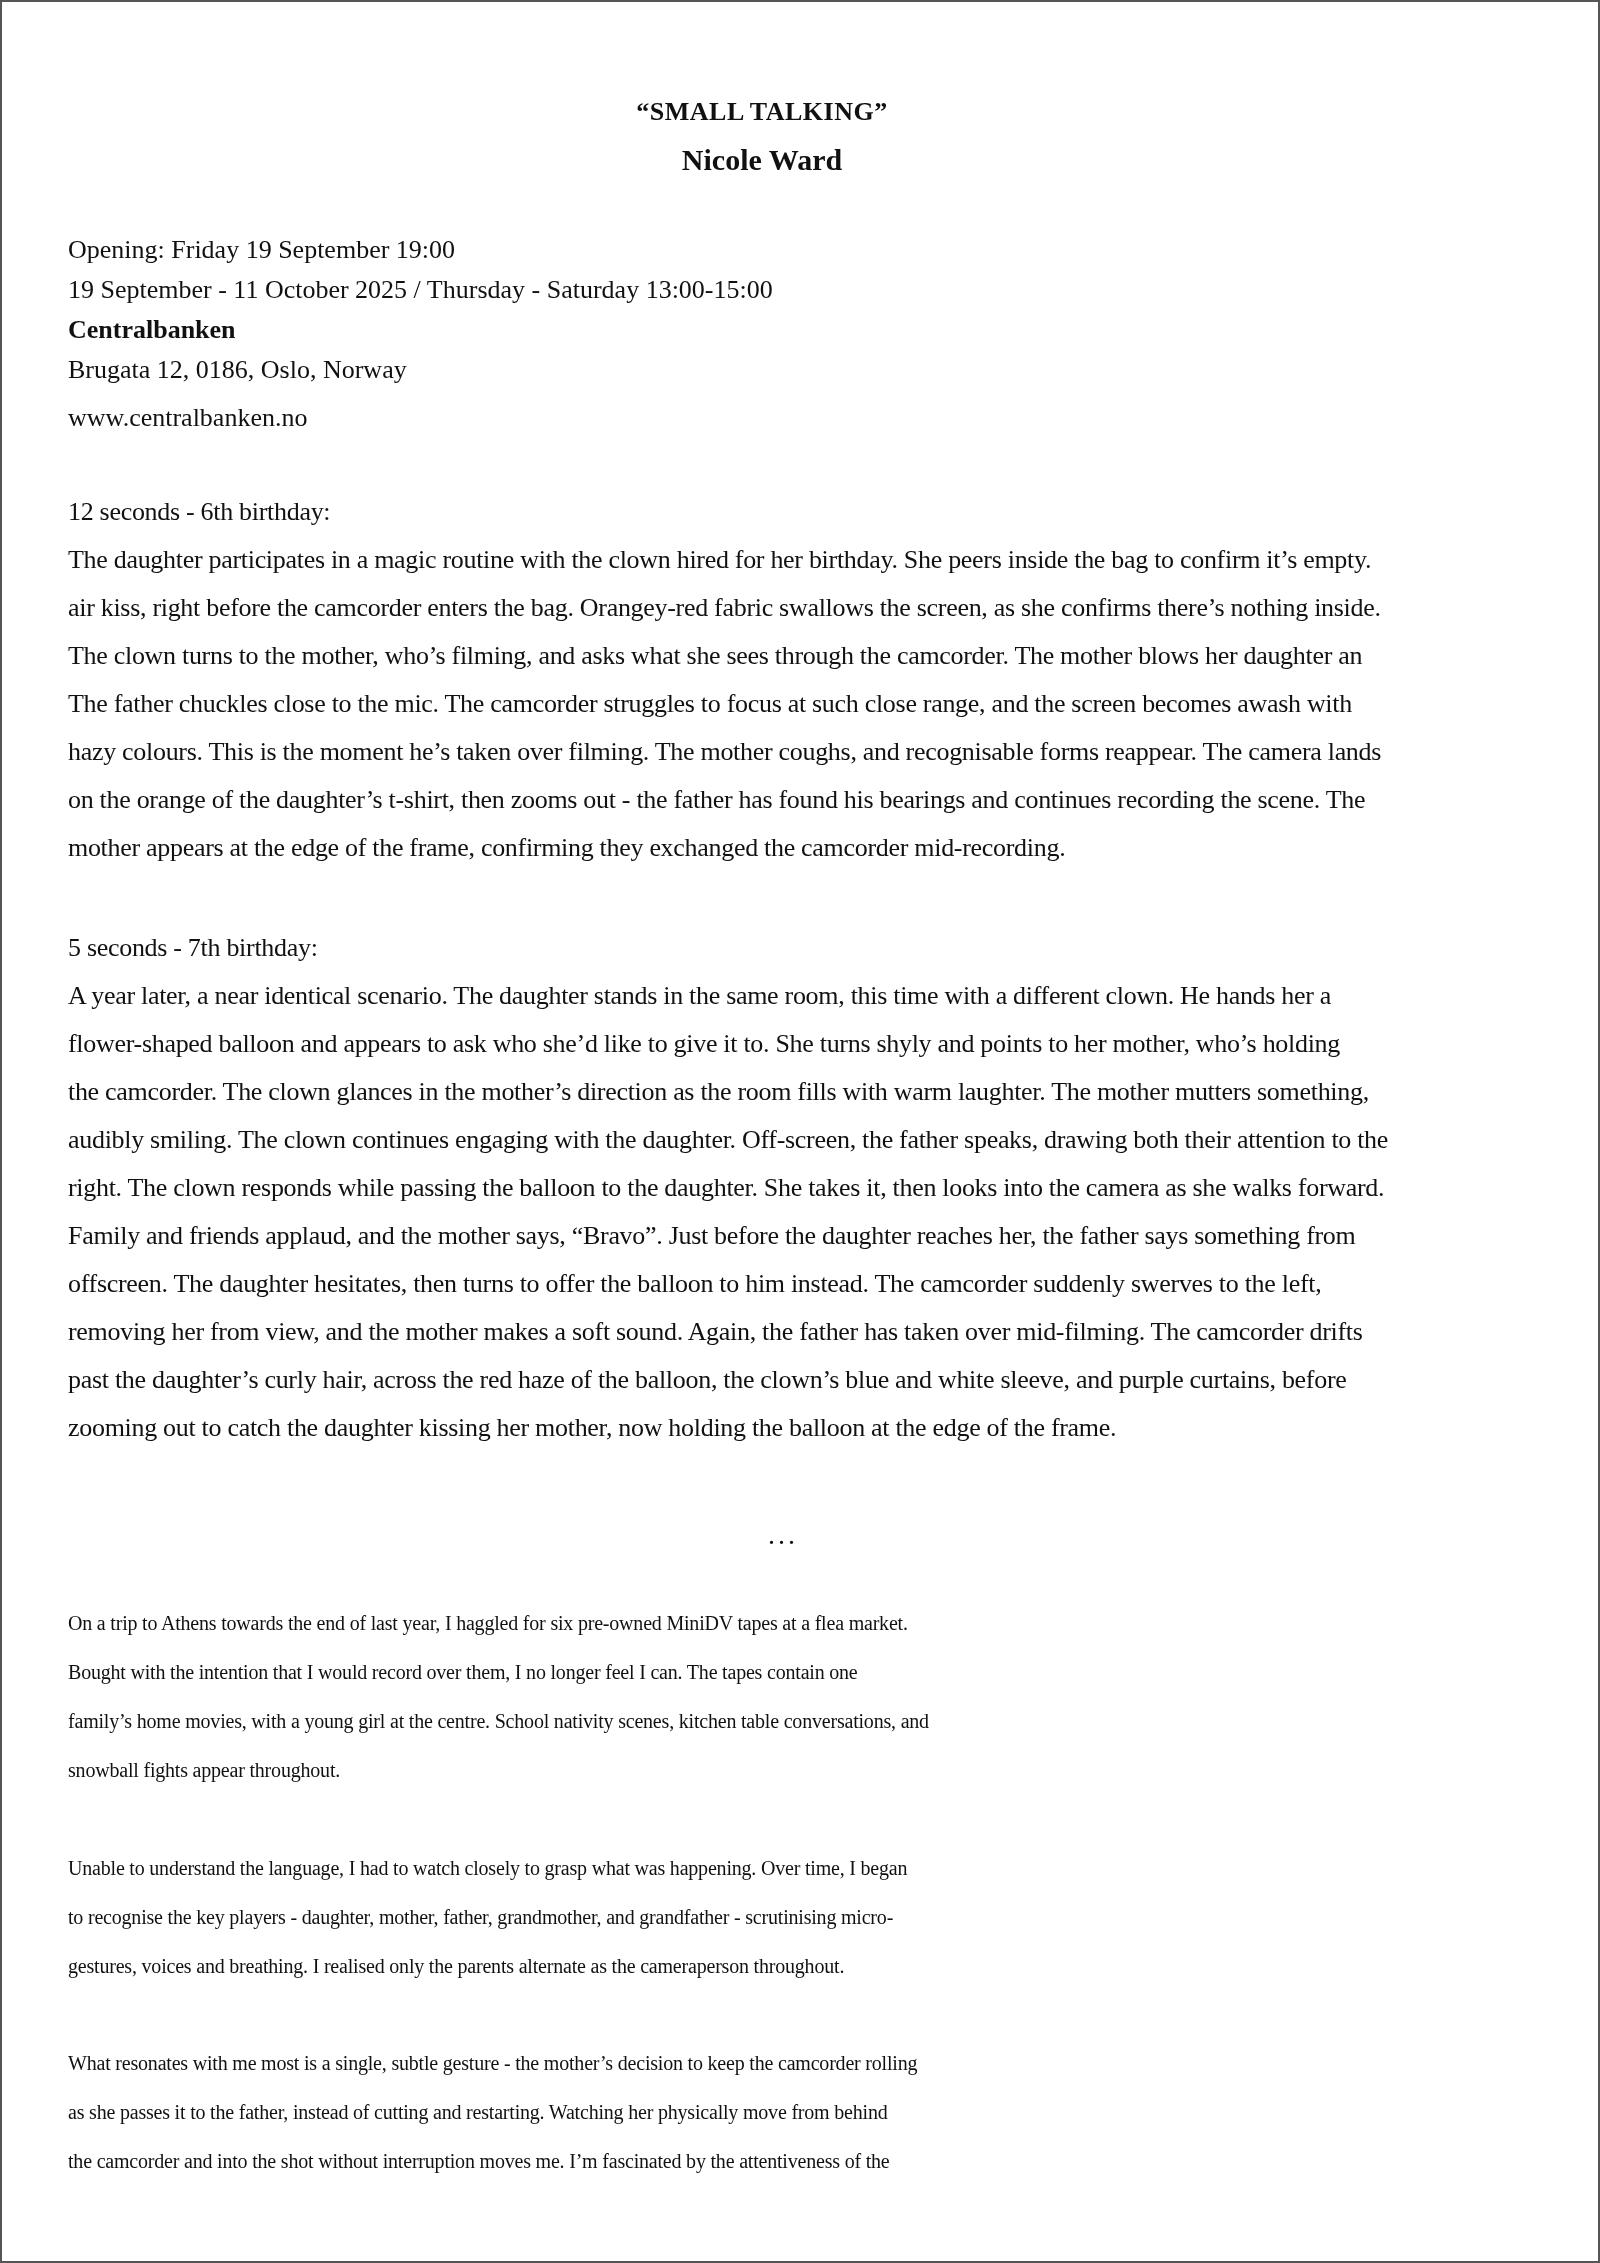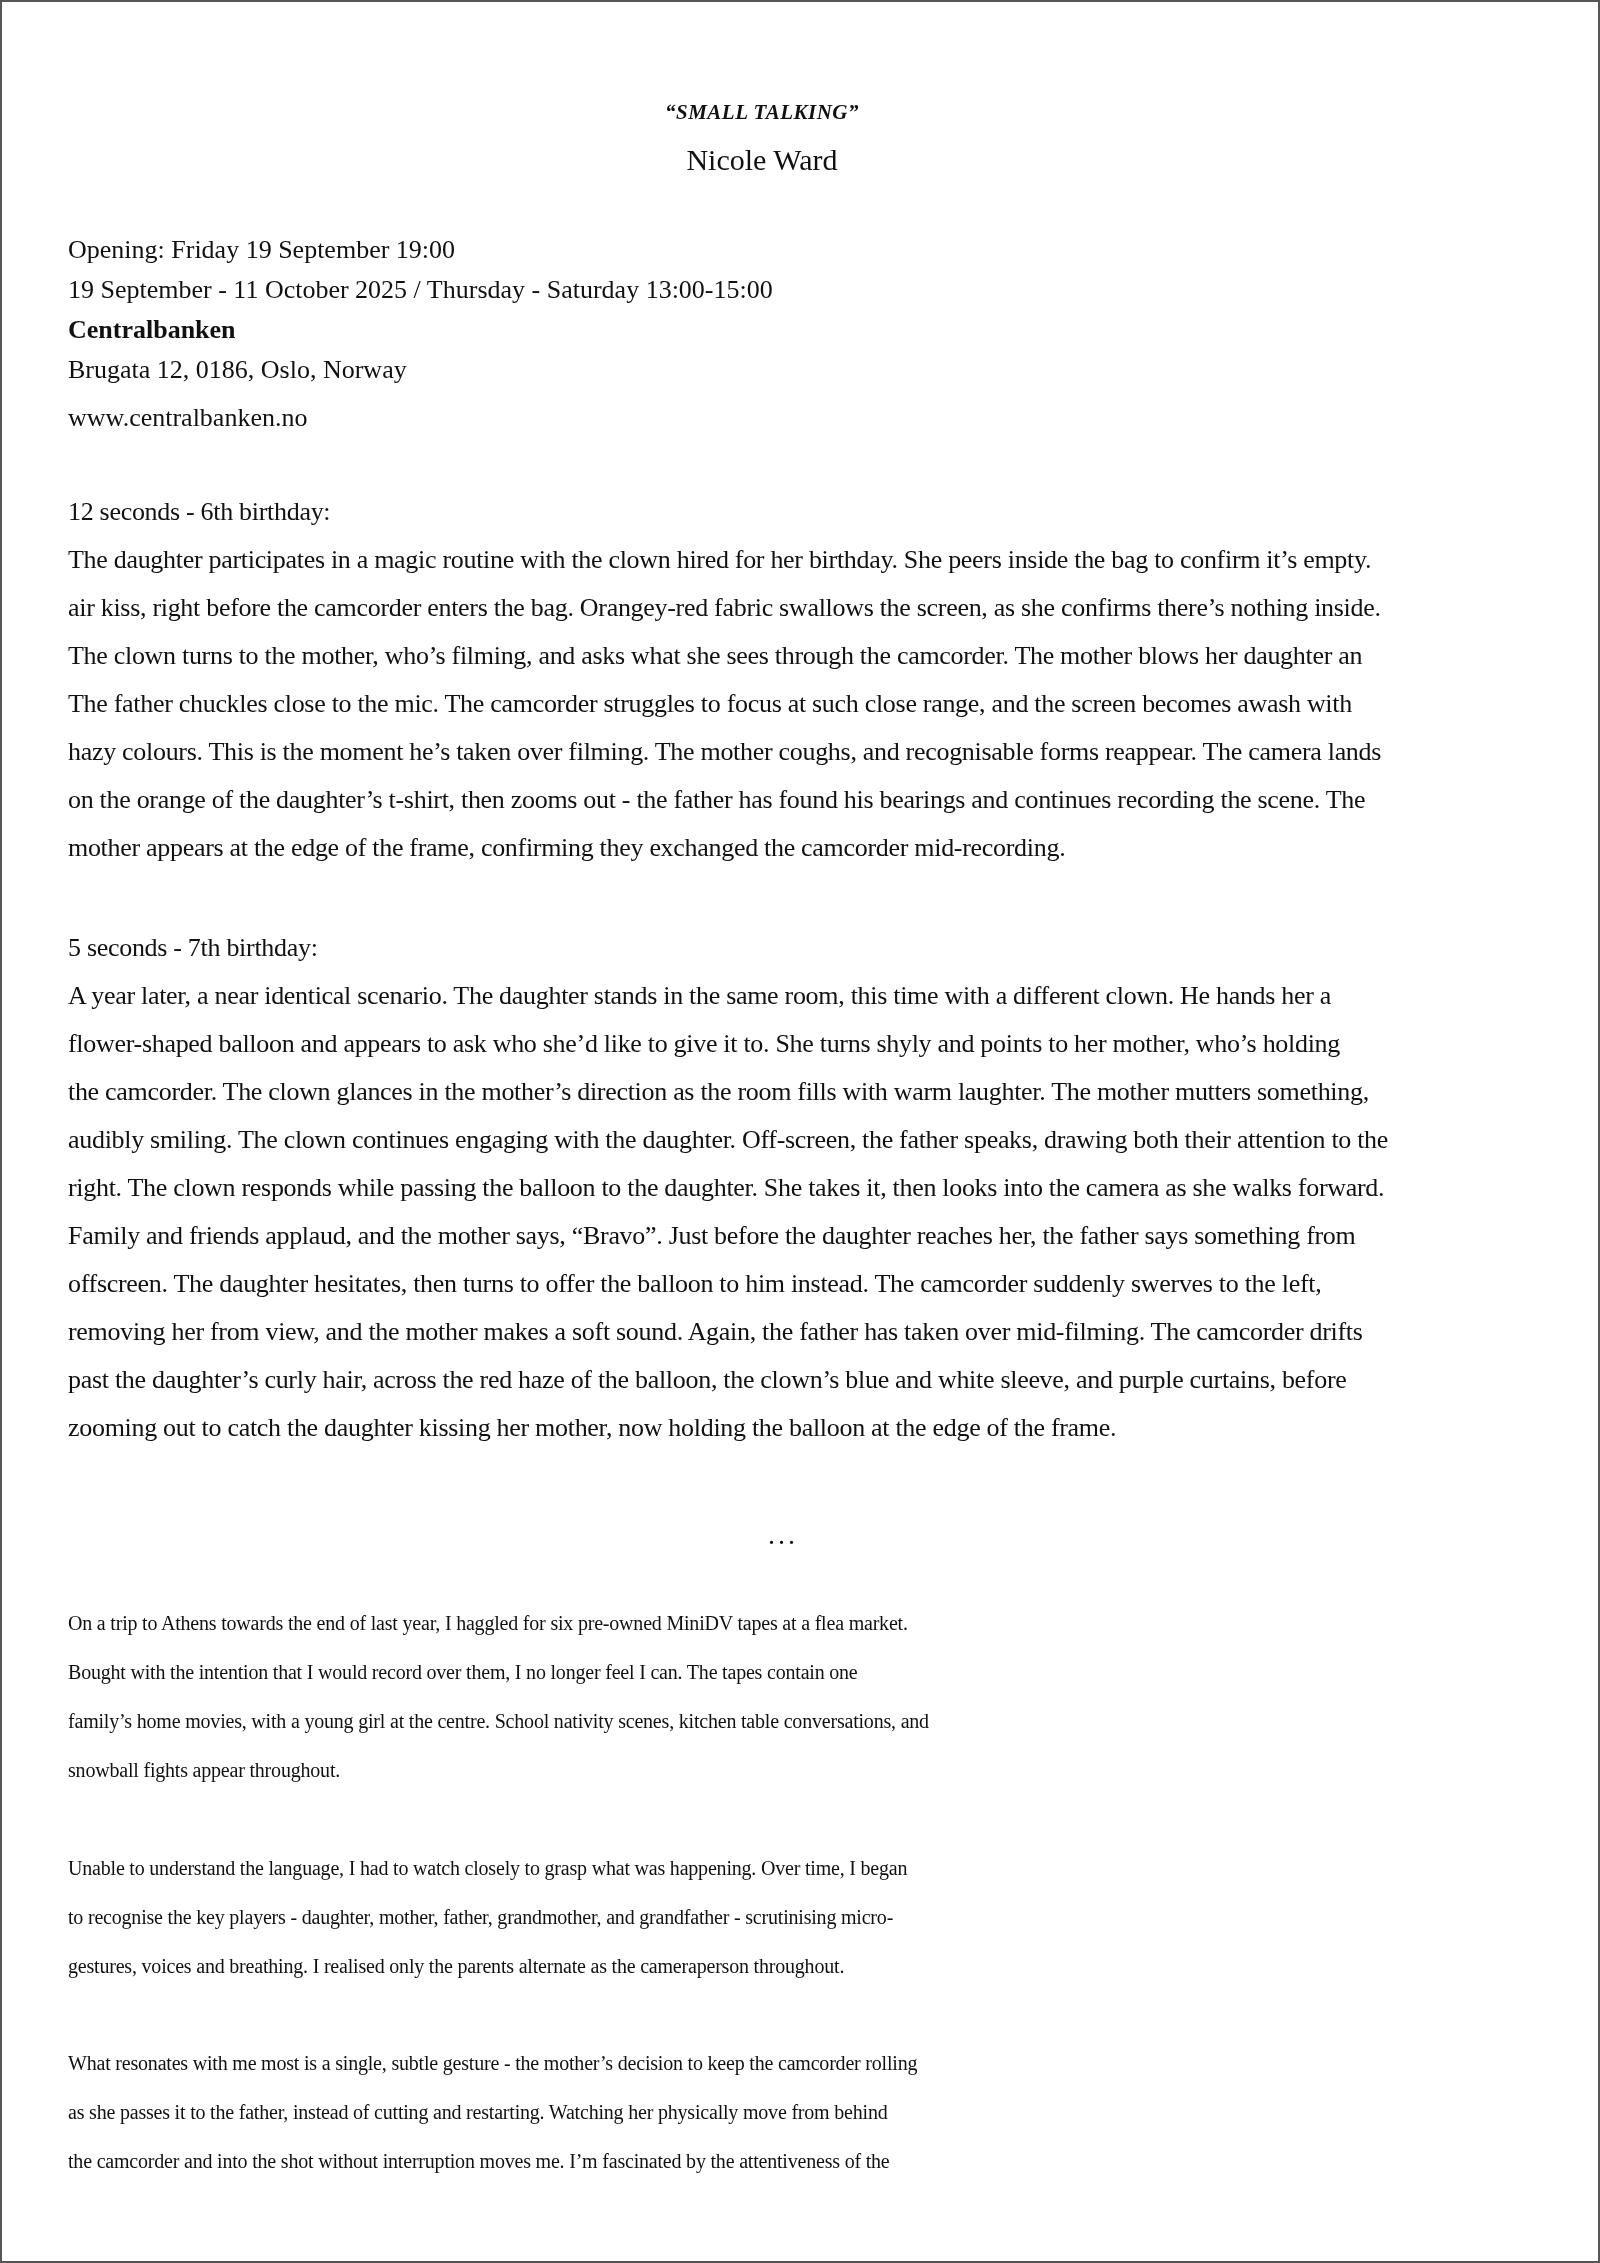--- a/index.html
+++ b/index.html
@@ -17,28 +17,27 @@
     box-sizing: border-box;
     width: 100%;
     height: 100%;
     padding: 86px 100px 0 66px;
   }
   .title-block {
     text-align: center;
     padding-right: 42px;
   }
   .title {
-    font-style: italic;
     font-weight: bold;
-    font-size: 21px;
+    font-size: 26px;
     line-height: 48px;
     letter-spacing: 0.5px;
   }
   .artist {
-    font-weight: normal;
+    font-weight: bold;
     font-size: 30px;
     line-height: 48px;
   }
   .details {
     margin-top: 46px;
     font-size: 26px;
     line-height: 40px;
   }
   .details .venue { font-weight: bold; }
   .details .website { margin-top: 8px; }

